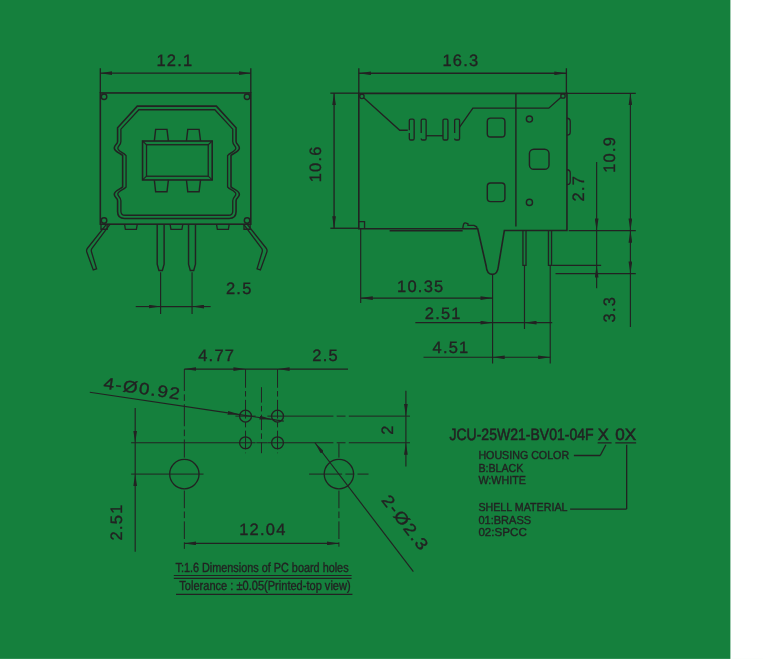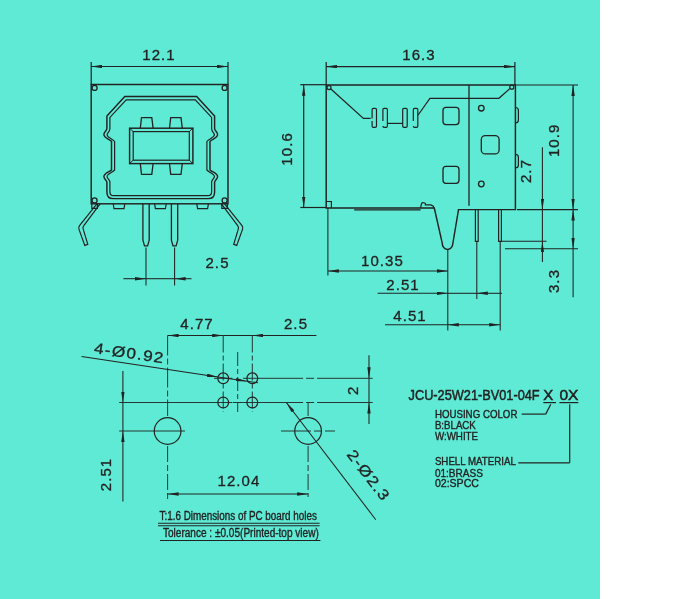--- a/index.html
+++ b/index.html
@@ -1,16 +1,16 @@
 <!DOCTYPE html>
 <html><head>
 <meta charset="utf-8">
 <style>
   html,body{margin:0;padding:0;background:#fff;}
-  #page{width:600px;height:599px;position:relative;background:#5eead4;overflow:hidden;}
+  #page{width:664px;height:599px;position:relative;background:#15803d;overflow:hidden;}
   svg{position:absolute;top:0;left:0;}
   text{font-family:"Liberation Sans", sans-serif;fill:#222;}
   .dim{font-size:15px;letter-spacing:1.1px;stroke:#222;stroke-width:0.3px;}
   .lbl{font-size:10.5px;stroke:#222;stroke-width:0.35px;}
 </style>
 </head>
 <body>
 <div id="page">
 <svg width="700" height="599" viewBox="0 0 700 599">
 <defs>

